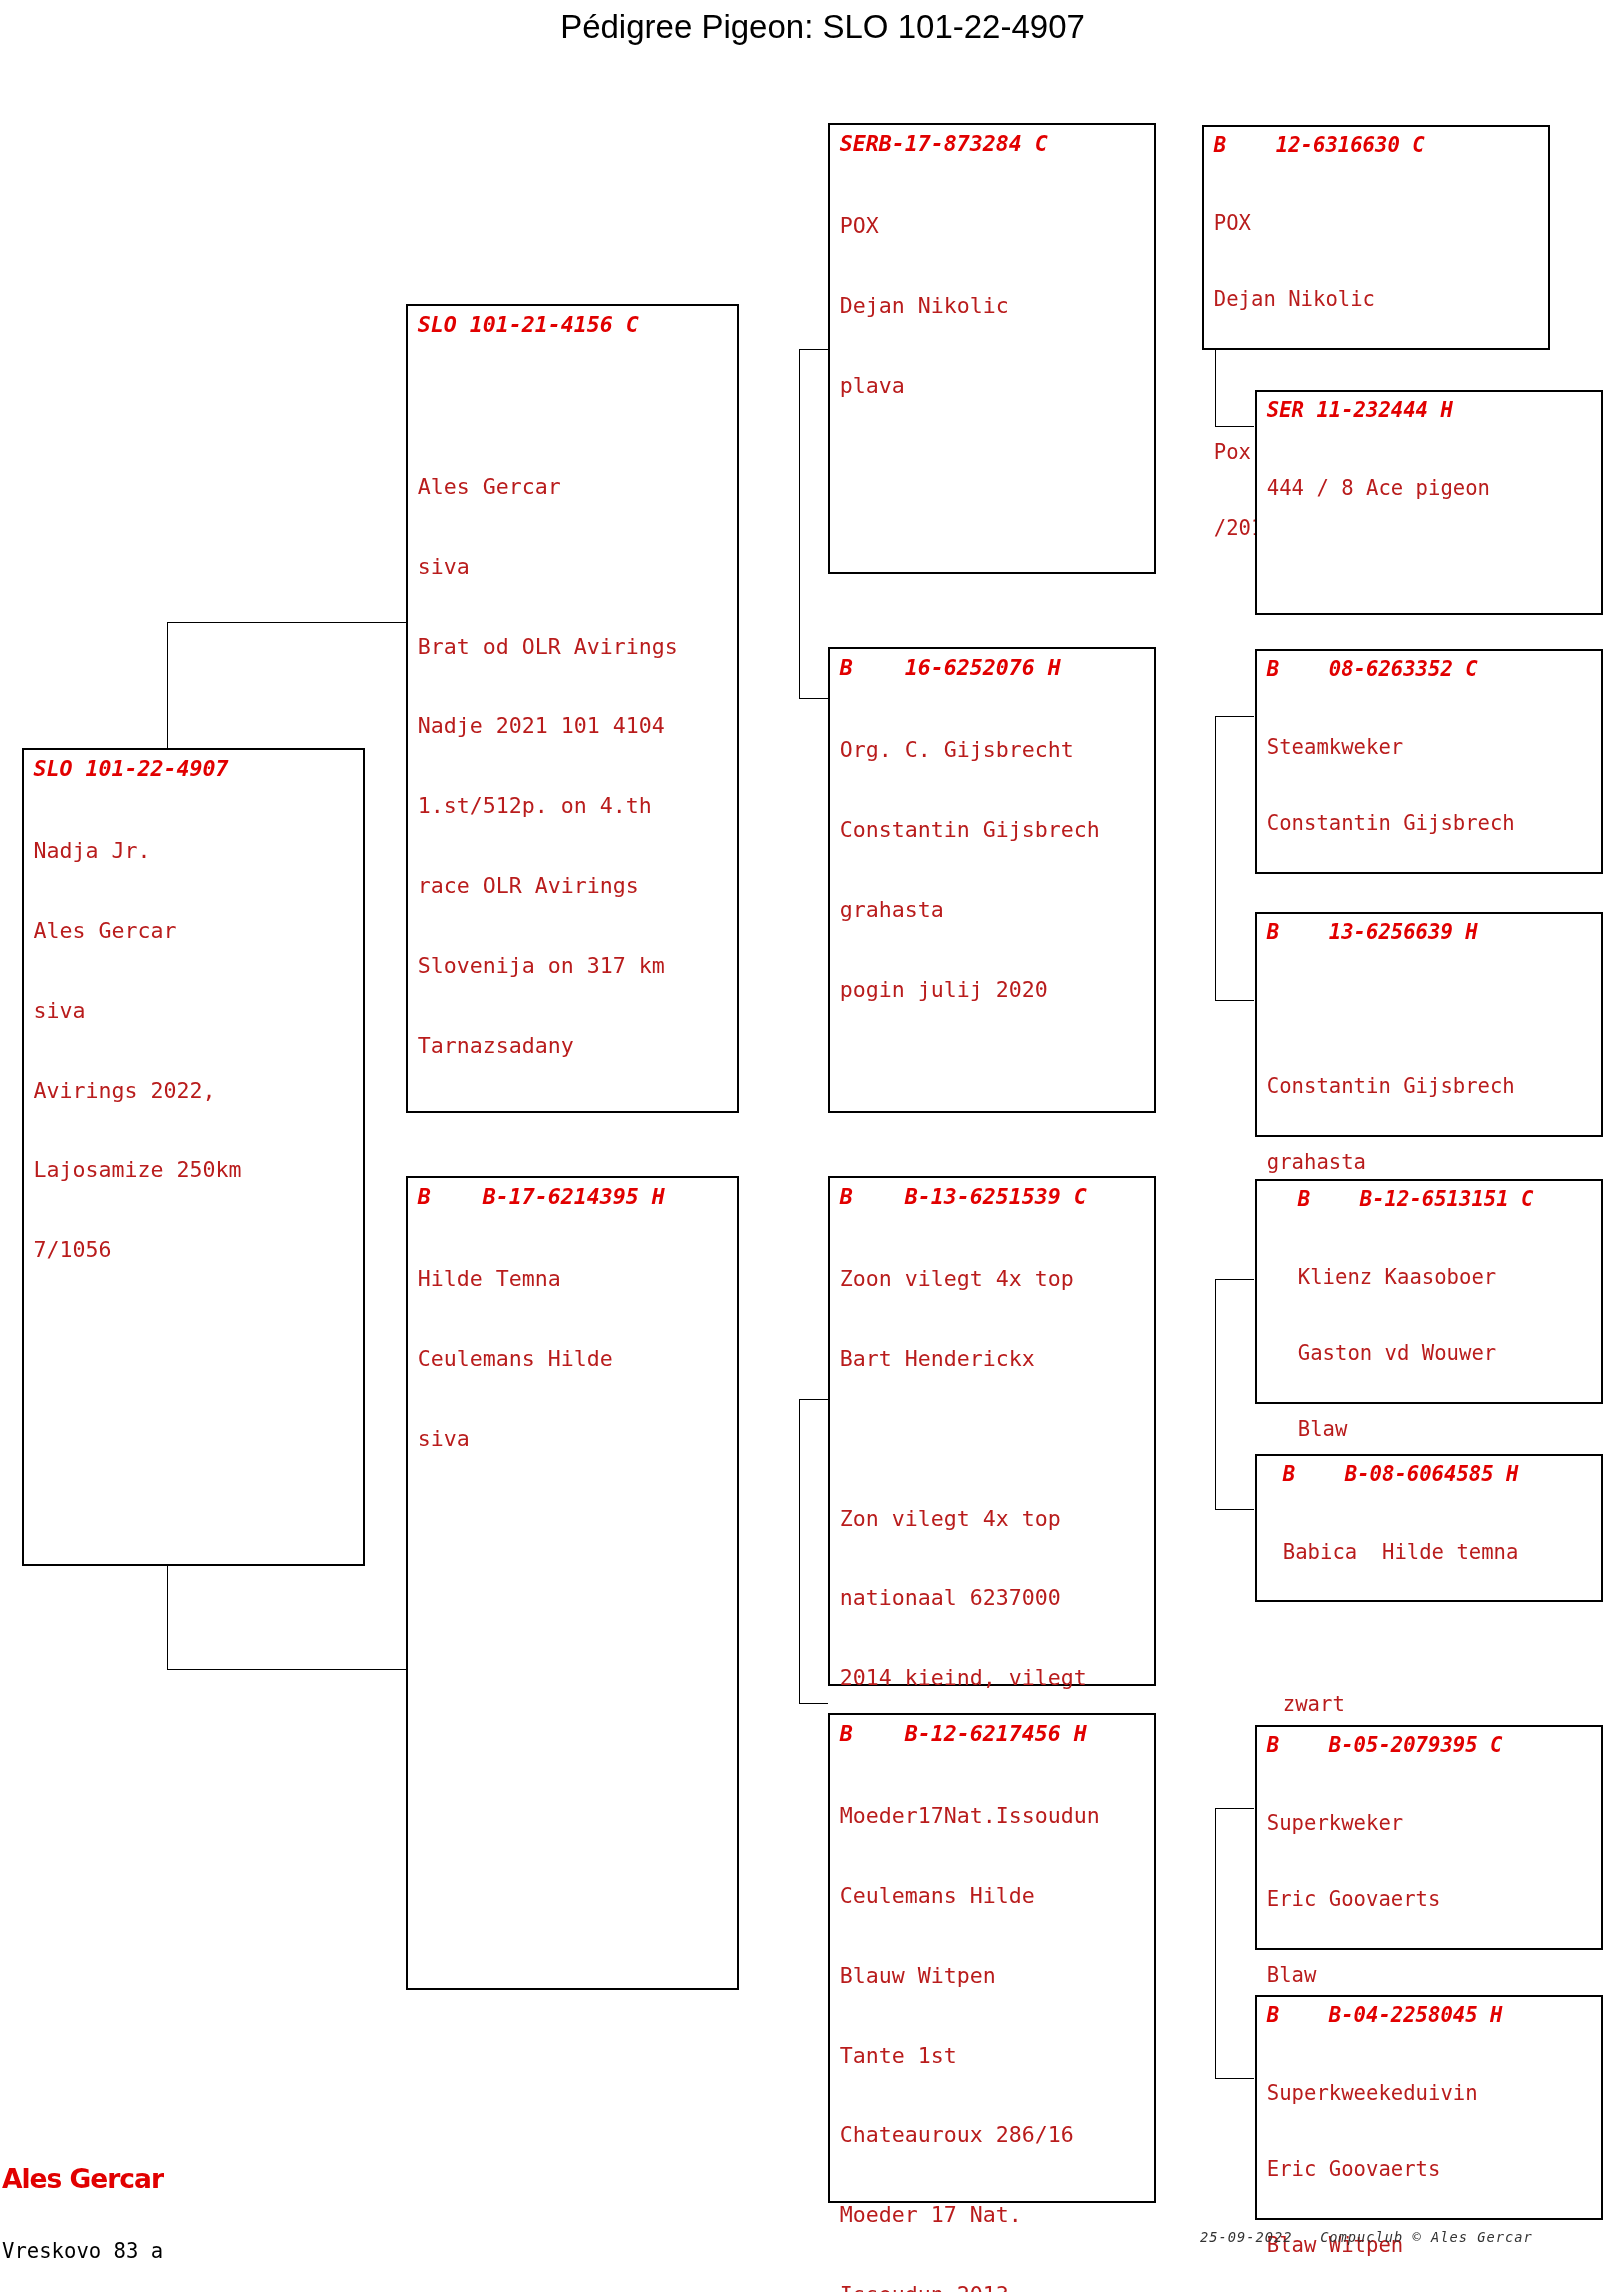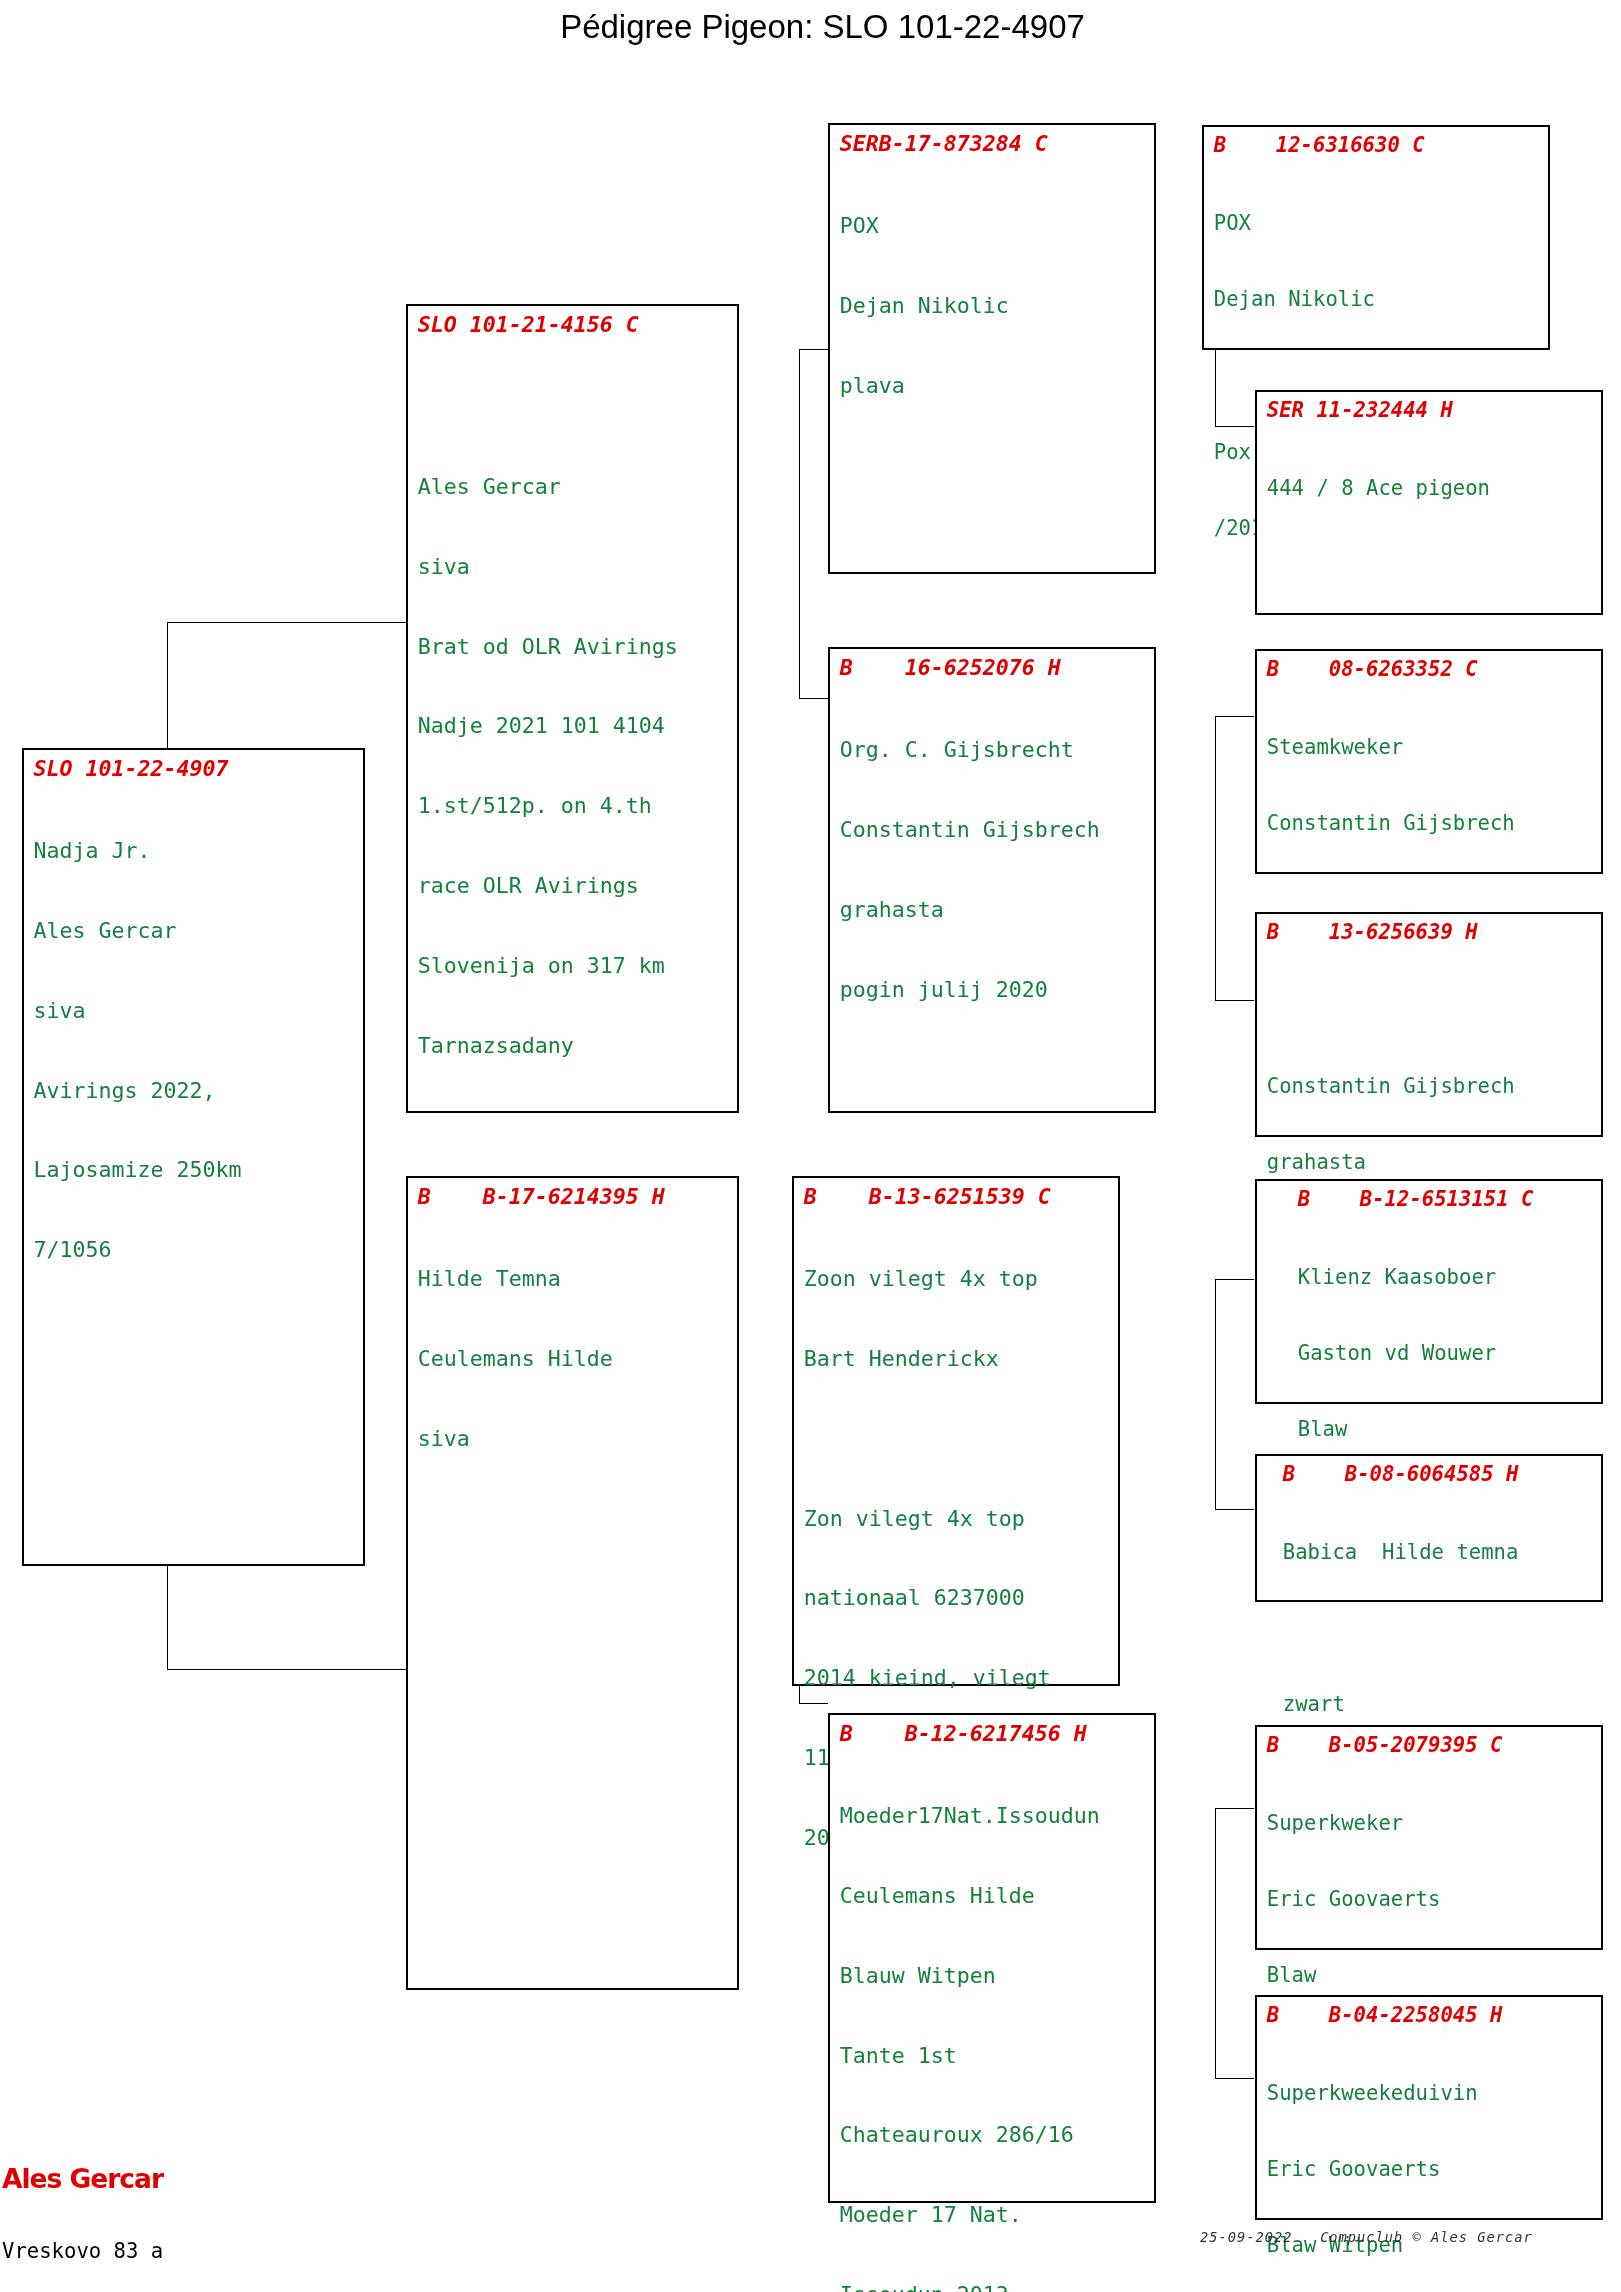--- a/index.html
+++ b/index.html
@@ -18,21 +18,21 @@
 
   
   .card{position:absolute;background:#ffffff;border:2px solid #000;box-sizing:border-box;}
   .card .shadow{position:absolute;left:7.8px;top:7.8px;width:100%;height:100%;background:#000;z-index:-1;}
   .card-inner{position:relative;padding:5.9px 7.8px 3.9px 9.8px;}
   .ring{
     color:#e10000;font-weight:bold;font-style:italic;
     font-family:"DejaVu Sans Mono","Liberation Mono",monospace;
     white-space:pre;line-height:1.22;
   }
-  .lines{color:#15803d;white-space:pre;line-height:1.235;margin-top:2px;}
+  .lines{color:#b91c1c;white-space:pre;line-height:1.235;margin-top:2px;}
   .lines div{min-height:1.235em;}
 
   
   .conn{position:absolute;background:#000;}
   .conn.h{height:1px;}
   .conn.v{width:1px;}
 
   
   .breeder{position:absolute;left:2px;top:2120px;white-space:pre;line-height:1.30;}
   .breeder .bname{
@@ -144,21 +144,21 @@
       <div class="ring">B    16-6252076 H</div>
       <div class="lines">
         <div>Org. C. Gijsbrecht</div>
         <div>Constantin Gijsbrech</div>
         <div>grahasta</div>
         <div>pogin julij 2020</div>
       </div>
     </div>
   </div>
 
-  <div class="card" style="left:792px;top:1176px;width:328px;height:510px;font-size:21.6px;">
+  <div class="card" style="left:828px;top:1176px;width:328px;height:510px;font-size:21.6px;">
     <div class="shadow"></div>
     <div class="card-inner">
       <div class="ring">B    B-13-6251539 C</div>
       <div class="lines">
         <div>Zoon vilegt 4x top</div>
         <div>Bart Henderickx</div>
         <div>&nbsp;</div>
         <div>Zon vilegt 4x top</div>
         <div>nationaal 6237000</div>
         <div>2014 kieind, vilegt</div>

